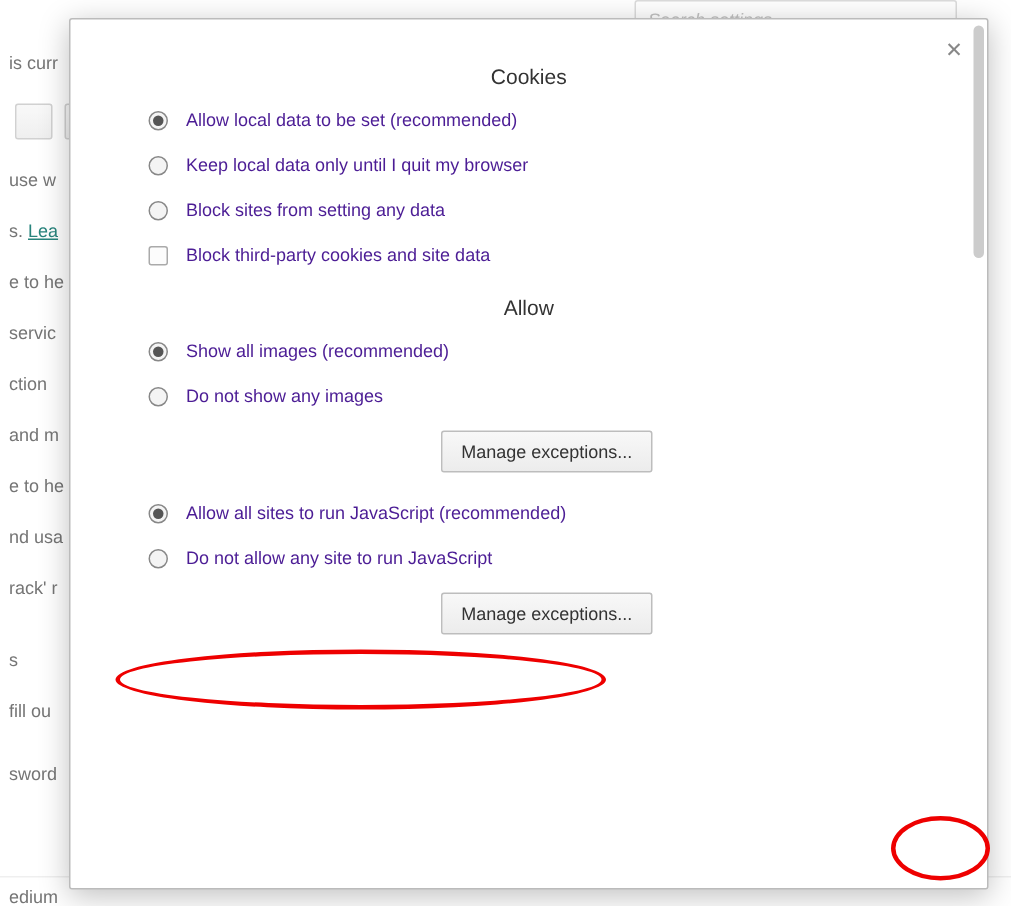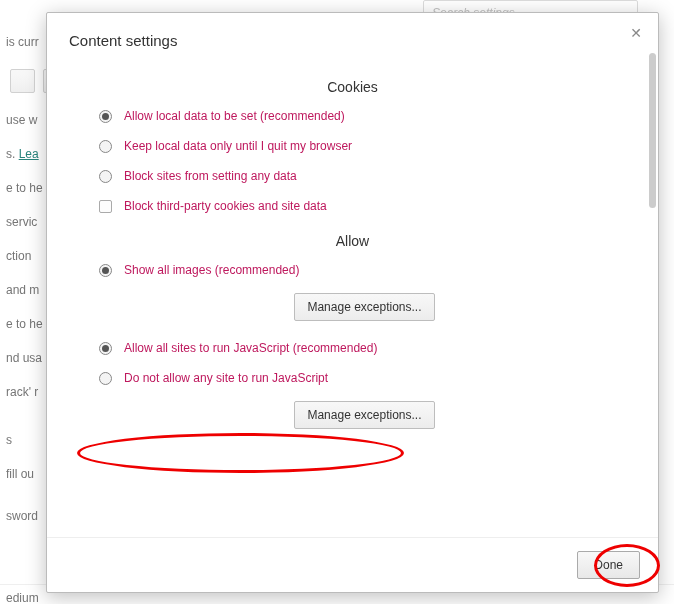--- a/index.html
+++ b/index.html
@@ -109,21 +109,21 @@
       color: #333;
       font-weight: 400;
       margin-bottom: 14px;
     }
     .option-row {
       display: flex;
       align-items: center;
       padding: 0 0 0 30px;
       margin-bottom: 16px;
       font-size: 12px;
-      color: #be185d;
+      color: #4c1d95;
     }
     .radio {
       width: 13px; height: 13px;
       border: 1px solid #888;
       border-radius: 50%;
       margin-right: 12px;
       flex-shrink: 0;
       position: relative;
       background: #f4f4f4;
     }
@@ -205,23 +205,20 @@
   <div class="bg-line"> fill ou</div>
   <div class="bg-line" style="margin-top:22px">sword</div>
   <div class="bg-line" style="margin-top:58px;border-top:1px solid #eee;padding-top:6px">edium</div>
 
 </div>
 
 <div class="overlay"></div>
 
 <div class="dialog">
   <div class="close-btn">✕</div>
-  <div class="dialog-header">
-    <div class="dialog-title">Content settings</div>
-  </div>
   <div class="dialog-body">
     <div class="scrollbar-thumb"></div>
 
     <div class="section">
       <div class="section-title">Cookies</div>
       <div class="option-row">
         <span class="radio selected"></span>
         <span>Allow local data to be set (recommended)</span>
       </div>
       <div class="option-row">
@@ -237,39 +234,40 @@
         <span>Block third-party cookies and site data</span>
       </div>
     </div>
 
     <div class="section">
       <div class="section-title">Allow</div>
       <div class="option-row">
         <span class="radio selected"></span>
         <span>Show all images (recommended)</span>
       </div>
+      <div class="option-row">
+        <span class="radio"></span>
+        <span>Do not show any images</span>
+      </div>
       <div class="btn-row">
         <span class="dialog-btn">Manage exceptions...</span>
       </div>
     </div>
 
     <div class="section">
       <div class="option-row">
         <span class="radio selected"></span>
         <span>Allow all sites to run JavaScript (recommended)</span>
       </div>
       <div class="option-row">
         <span class="radio"></span>
         <span>Do not allow any site to run JavaScript</span>
       </div>
       <div class="btn-row">
         <span class="dialog-btn">Manage exceptions...</span>
       </div>
     </div>
 
   </div>
-  <div class="dialog-footer">
-    <span class="done-btn">Done</span>
-  </div>
 </div>
 
 <div class="annot annot1"></div>
 <div class="annot annot2"></div>
 
 </body></html>

